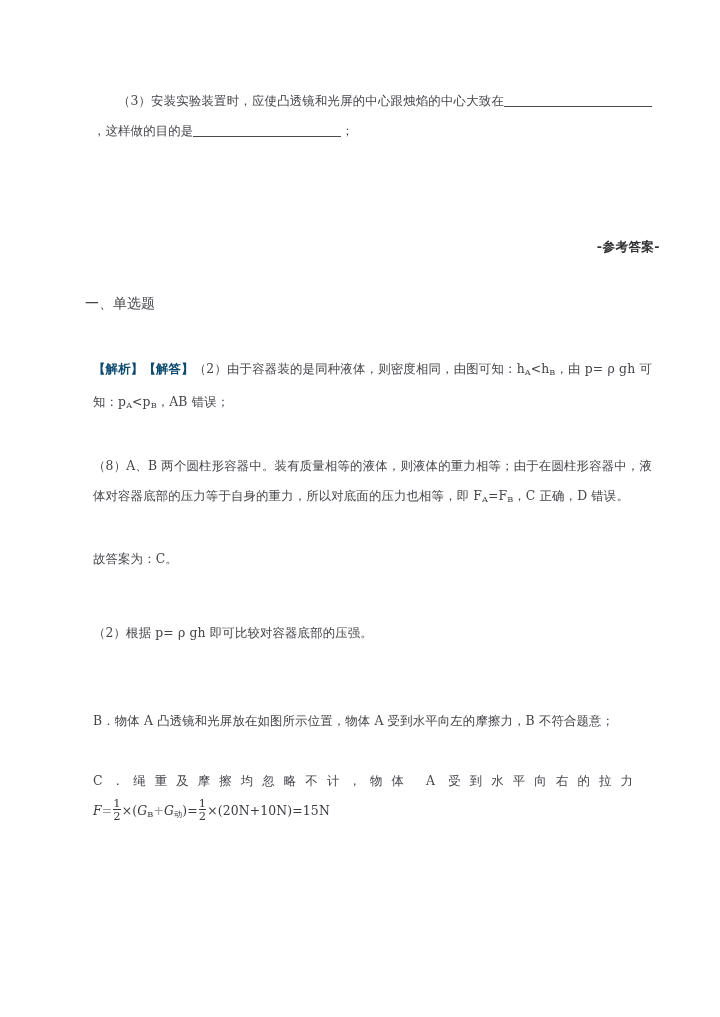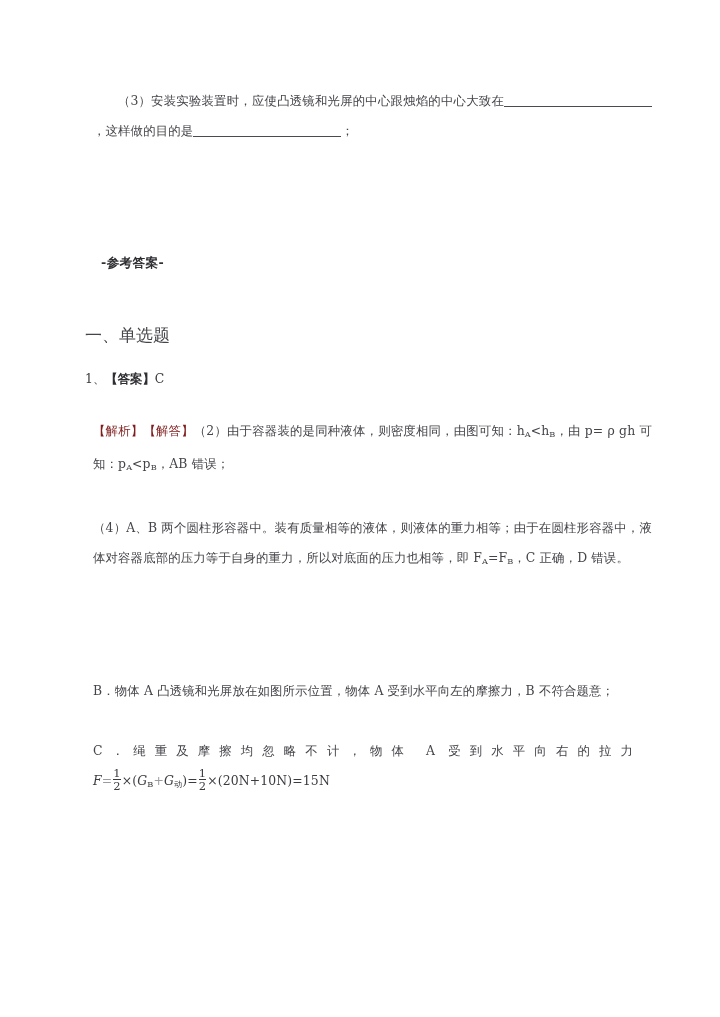--- a/index.html
+++ b/index.html
@@ -33,45 +33,45 @@
     letter-spacing: 0.15px;
     color: #44444a;
   }
   p.para.indent { text-indent: 2em; }
 
   .gap-sm { height: 14px; }
   .gap-md { height: 26px; }
   .gap-lg { height: 46px; }
 
   .answers-title {
-    margin: 16px;
-    text-align: left;
+    margin: 0;
+    text-align: right;
     font-size: 12.6px;
     font-weight: bold;
     line-height: 30px;
     color: #2f2f33;
     letter-spacing: 0.4px;
   }
 
   .section-label {
     margin: 0;
-    font-size: 17px;
+    font-size: 14px;
     line-height: 30px;
     color: #44444a;
   }
 
   .ans-line {
     margin: 0;
     font-size: 12.4px;
     line-height: 30px;
     color: #3a3a40;
   }
   .ans-line .bracket { font-weight: bold; color: #2f2f33; }
 
-  .bk { font-weight: normal; color: #7f1d1d; }
+  .bk { font-weight: bold; color: #0c4a6e; }
 
   .blank {
     display: inline-block;
     border-bottom: 1px solid #4a4a50;
     vertical-align: -2px;
     height: 13px;
   }
   .blank.w1 { width: 108px; }
   .blank.w2 { width: 148px; }
   .blank.w3 { width: 330px; }
@@ -127,38 +127,39 @@
   <div style="height:18px"></div>
 
   <p class="answers-title">-参考答案-</p>
 
   <div class="gap-md"></div>
 
   <p class="section-label">一、单选题</p>
 
   <div class="gap-sm"></div>
 
-  <p class="ans-line"><span>1、</span><span class="bracket">【答案】</span><span>C</span></p>
 
   <div class="gap-sm"></div>
 
   <p class="para"><span class="bk">【解析】</span><span class="bk">【解答】</span><span>（2）由于容器装的是同种液体，则密度相同，由图可知：h</span><sub>A</sub><span>&lt;h</span><sub>B</sub><span>，由 p= ρ gh 可知：p</span><sub>A</sub><span>&lt;p</span><sub>B</sub><span>，AB 错误；</span></p>
 
   <div class="gap-sm"></div>
 
-  <p class="para"><span>（4）A、B 两个圆柱形容器中。装有质量相等的液体，则液体的重力相等；由于在圆柱形容器中，液体对容器底部的压力等于自身的重力，所以对底面的压力也相等，即 F</span><sub>A</sub><span>=F</span><sub>B</sub><span>，C 正确，D 错误。</span></p>
+  <p class="para"><span>（8）A、B 两个圆柱形容器中。装有质量相等的液体，则液体的重力相等；由于在圆柱形容器中，液体对容器底部的压力等于自身的重力，所以对底面的压力也相等，即 F</span><sub>A</sub><span>=F</span><sub>B</sub><span>，C 正确，D 错误。</span></p>
+
+  <div class="gap-sm"></div>
+
+  <p class="para">故答案为：C。</p>
 
   <div class="gap-sm"></div>
 
 
   <div class="gap-sm"></div>
 
-
-  <div class="gap-sm"></div>
-
+  <p class="para">（2）根据 p= ρ gh 即可比较对容器底部的压强。</p>
 
   <div class="gap-sm"></div>
 
 
   <div class="gap-sm"></div>
 
 
   <div class="gap-sm"></div>
 
   <p class="para">B．物体 A 凸透镜和光屏放在如图所示位置，物体 A 受到水平向左的摩擦力，B 不符合题意；</p>

